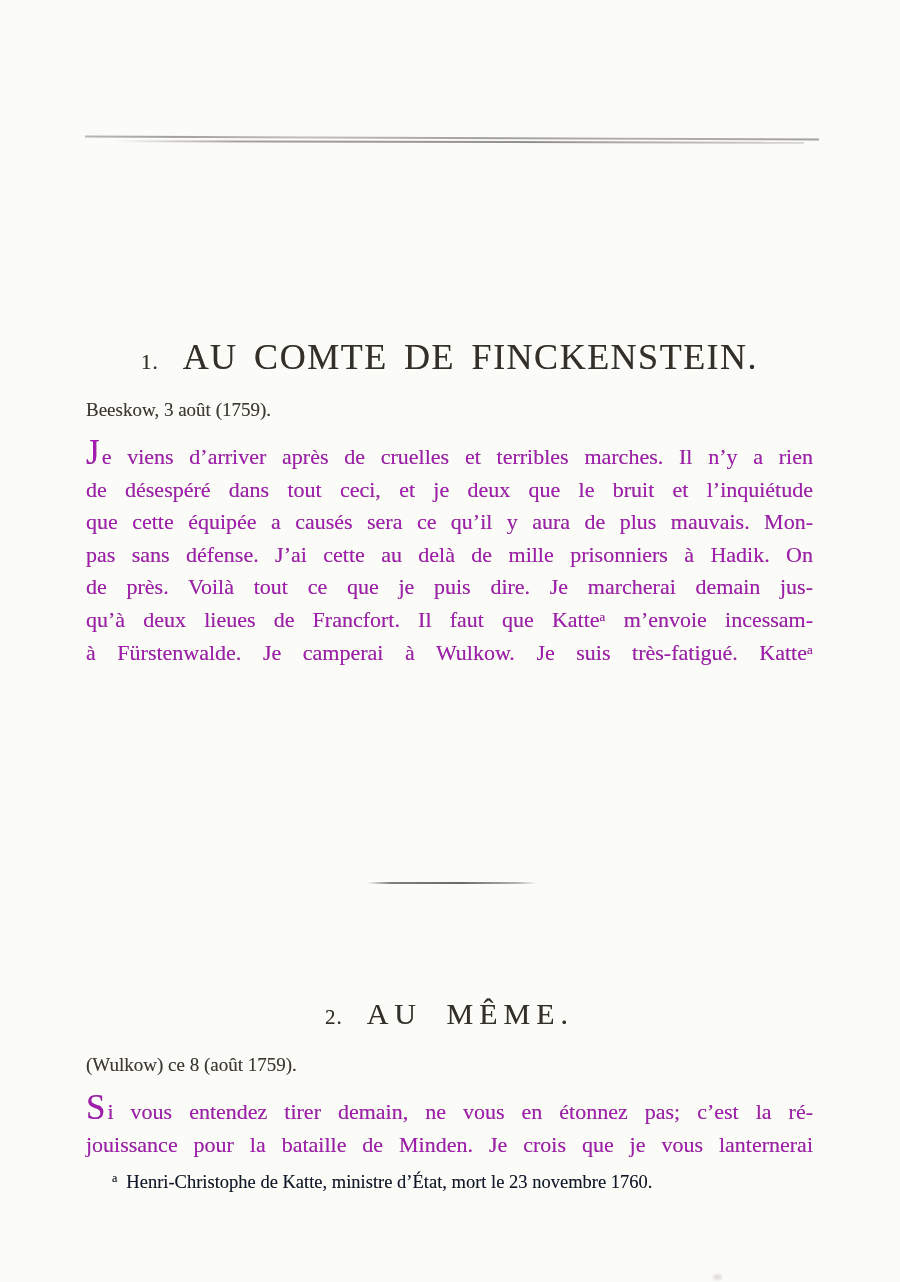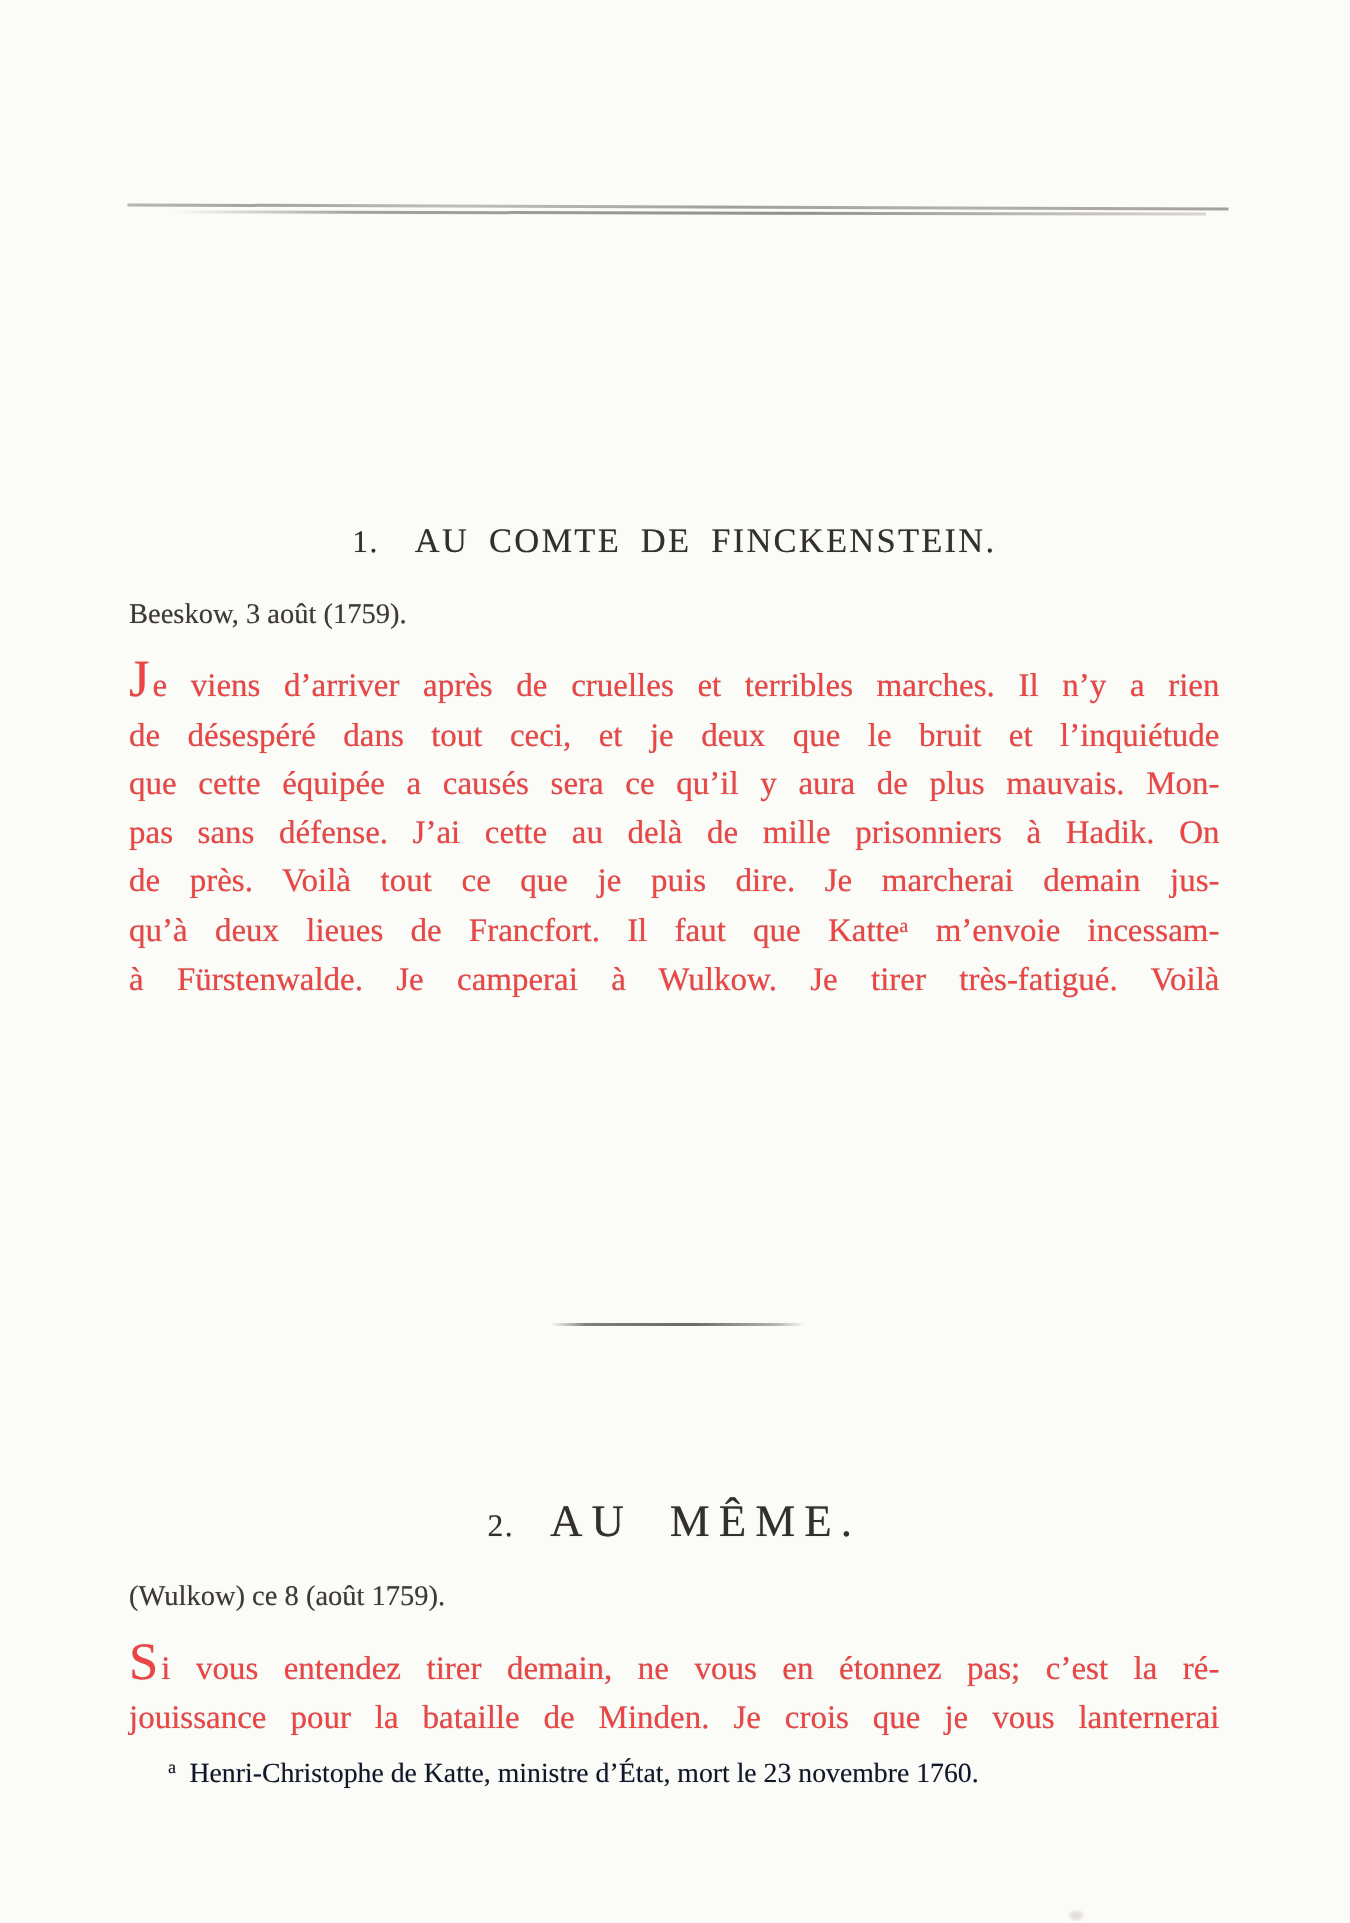--- a/index.html
+++ b/index.html
@@ -30,34 +30,34 @@
 
   .heading {
     position: absolute; left: 86px; width: 727px;
     margin: 0; text-align: center; font-weight: normal;
     color: #332f29; white-space: nowrap;
     text-shadow: 0 0 .5px rgba(51,47,41,.55);
   }
   .heading-1 { top: 336px; line-height: 42px; }
   .heading-2 { top: 992px; line-height: 42px; }
   .heading-num { font-size: 21px; letter-spacing: 1px; margin-right: 24px; vertical-align: baseline; }
-  .heading-1 .heading-title { font-size: 23px; letter-spacing: 1.5px; word-spacing: 6px; }
+  .heading-1 .heading-title { font-size: 36px; letter-spacing: 1.5px; word-spacing: 6px; }
   .heading-2 .heading-title { font-size: 30px; letter-spacing: 6px; word-spacing: 11px; }
 
   .dateline {
     position: absolute; left: 86px;
     text-align: left; font-size: 19px; color: #3e3a33;
     text-shadow: 0 0 .5px rgba(62,58,51,.5);
   }
   .dateline-1 { top: 399px; width: 687px; }
   .dateline-2 { top: 1054px; width: 696px; }
 
   .body-text {
     position: absolute; left: 86px; width: 727px;
-    font-size: 22px; color: #ef4444;
+    font-size: 22px; color: #a21caf;
     text-shadow: 0 0 .6px rgba(58,54,47,.5);
   }
   .body-1 { top: 441px; line-height: 32.6px; }
   .body-2 { top: 1095px; line-height: 33px; }
   .line { text-align: justify; text-align-last: justify; }
   .line.last { text-align-last: left; }
   .initial { font-size: 35px; line-height: 0; margin-right: 2px; }
 
   .divider {
     position: absolute; top: 882px; left: 367px; width: 170px; height: 2px;
@@ -91,21 +91,21 @@
       <span class="heading-num">1.</span><span class="heading-title">AU COMTE DE FINCKENSTEIN.</span>
     </h1>
     <div class="dateline dateline-1">Beeskow, 3 août (1759).</div>
     <div class="body-text body-1">
       <div class="line"><span class="initial">J</span><span>e viens d’arriver après de cruelles et terribles marches. Il n’y a rien</span></div>
       <div class="line">de désespéré dans tout ceci, et je deux que le bruit et l’inquiétude</div>
       <div class="line">que cette équipée a causés sera ce qu’il y aura de plus mauvais. Mon-</div>
       <div class="line">pas sans défense. J’ai cette au delà de mille prisonniers à Hadik. On</div>
       <div class="line">de près. Voilà tout ce que je puis dire. Je marcherai demain jus-</div>
       <div class="line">qu’à deux lieues de Francfort. Il faut que Katteᵃ m’envoie incessam-</div>
-      <div class="line">à Fürstenwalde. Je camperai à Wulkow. Je tirer très-fatigué. Voilà</div>
+      <div class="line">à Fürstenwalde. Je camperai à Wulkow. Je suis très-fatigué. Katteᵃ</div>
     </div>
   </section>
 
   <div class="divider"></div>
 
   <section>
     <h1 class="heading heading-2">
       <span class="heading-num">2.</span><span class="heading-title">AU MÊME.</span>
     </h1>
     <div class="dateline dateline-2">(Wulkow) ce 8 (août 1759).</div>

